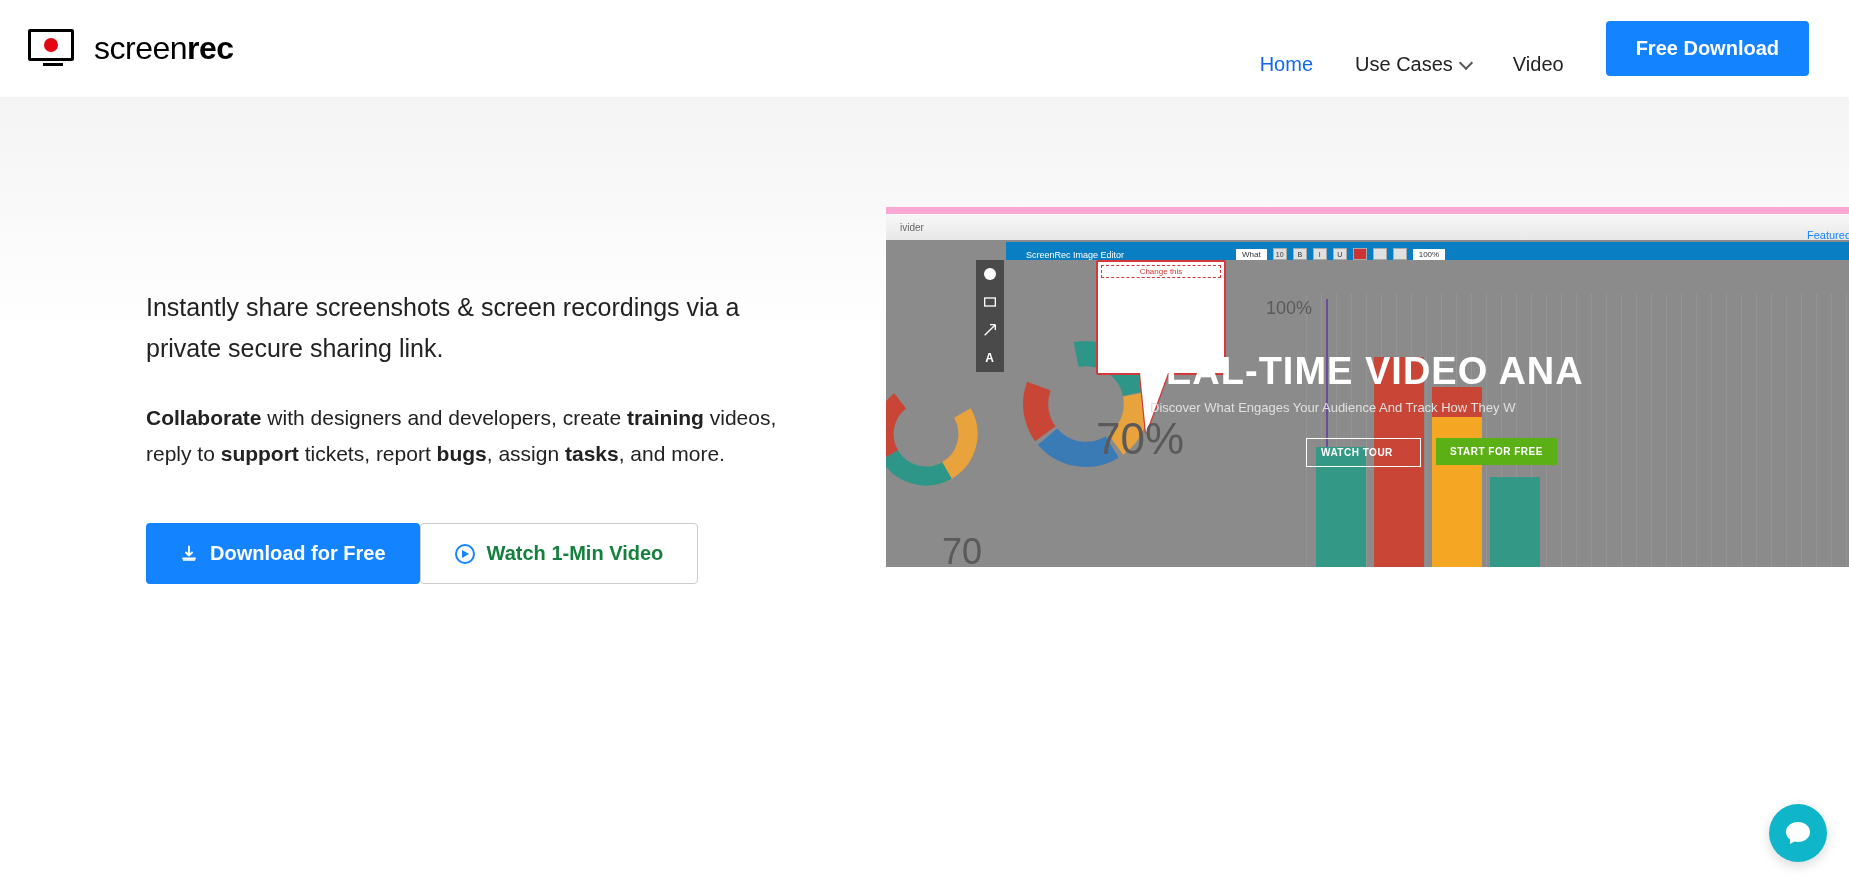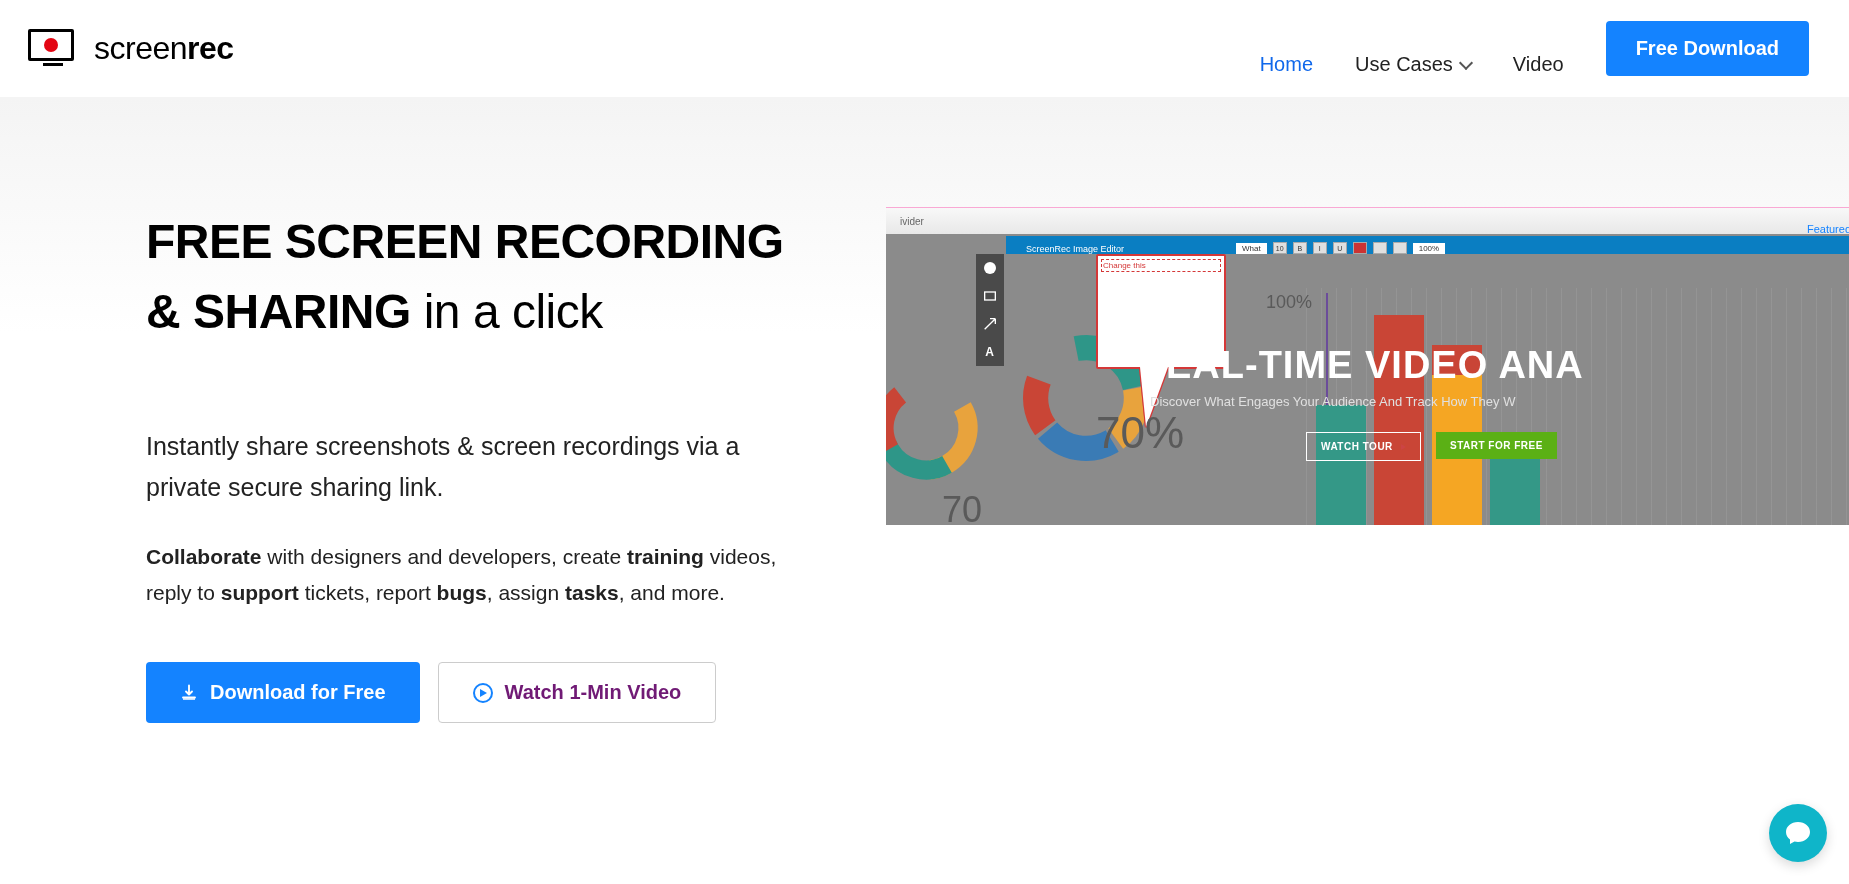--- a/index.html
+++ b/index.html
@@ -24,42 +24,42 @@
     
     .hero-bg { position: absolute; top: 97px; left: 0; right: 0; bottom: 0; background: linear-gradient(180deg, #f4f4f4 0%, #fff 30%); }
     .hero { position: relative; display: flex; padding: 110px 0 0 146px; gap: 80px; }
     .hero-left { width: 660px; flex-shrink: 0; }
     .hero-title { font-size: 48px; font-weight: 900; line-height: 1.45; color: #000; letter-spacing: -0.5px; }
     .hero-title .regular { font-weight: 500; }
     .hero-subtitle { font-size: 25px; color: #222; line-height: 1.65; margin-top: 80px; }
     .hero-body { font-size: 21px; color: #222; line-height: 1.75; margin-top: 30px; }
     .hero-body b { font-weight: 700; }
     
-    .hero-buttons { display: flex; gap: 18px; margin-top: 50px; }
+    .hero-buttons { display: flex; margin-top: 50px; }
     .btn { display: inline-flex; align-items: center; justify-content: center; gap: 12px; padding: 18px 34px; font-size: 20px; font-weight: 700; border-radius: 4px; cursor: pointer; }
     .btn-primary { background: #1483ff; color: #fff; border: none; }
-    .btn-secondary { background: #fff; color: #701a75; border: 1px solid #ccc; }
+    .btn-secondary { background: #fff; color: #15803d; border: 1px solid #ccc; }
     .download-icon { width: 18px; height: 18px; }
     .play-icon-circle { width: 20px; height: 20px; border: 2px solid #1483ff; border-radius: 50%; display: flex; align-items: center; justify-content: center; }
     .play-triangle { width: 0; height: 0; border-left: 7px solid #1483ff; border-top: 4px solid transparent; border-bottom: 4px solid transparent; margin-left: 2px; }
     
     
     .hero-right { flex: 1; position: relative; margin-top: 0; }
-    .preview { position: absolute; left: 0; right: 0; top: 0; height: 318px; background: #8b8b8b; overflow: hidden; border-top: 1px solid #f9a8d4; }
+    .preview { position: absolute; left: 0; right: 0; top: 0; height: 360px; background: #8b8b8b; overflow: hidden; border-top: 7px solid #f9a8d4; }
     .preview-topbar { position: absolute; top: 0; left: 0; right: 0; height: 26px; background: linear-gradient(180deg, #f8f8f8, #e8e8e8); display: flex; align-items: center; font-size: 10px; color: #666; padding-left: 14px; }
     .preview-editor-bar { position: absolute; top: 28px; left: 120px; right: 0; height: 18px; background: #0a7ec2; display: flex; align-items: flex-end; padding-left: 20px; gap: 6px; }
     .editor-title { color: #fff; font-size: 9px; }
     .editor-field { background: #fff; font-size: 8px; padding: 1px 6px; color: #333; }
     .editor-btn { width: 14px; height: 12px; background: #e0e0e0; border: 1px solid #aaa; font-size: 7px; display: flex; align-items: center; justify-content: center; color: #333; }
     
     .preview-sidebar { position: absolute; top: 46px; left: 90px; width: 28px; background: #4a4a4a; padding: 6px 0; display: flex; flex-direction: column; align-items: center; gap: 12px; }
     .sidebar-icon { width: 16px; height: 16px; color: #fff; }
     
     .callout-box { position: absolute; top: 46px; left: 210px; width: 130px; height: 115px; background: #fff; border: 2px solid #d43838; border-radius: 2px; }
-    .callout-label { position: absolute; top: 3px; left: 3px; right: 3px; border: 1px dashed #d43838; font-size: 8px; color: #d43838; text-align: left; padding: 1px; }
+    .callout-label { position: absolute; top: 3px; left: 3px; right: 3px; border: 1px dashed #d43838; font-size: 8px; color: #d43838; text-align: center; padding: 1px; }
     .callout-pointer { position: absolute; bottom: -60px; left: 42px; width: 0; height: 0; border-top: 60px solid #fff; border-left: 6px solid transparent; border-right: 22px solid transparent; filter: drop-shadow(1px 0 0 #d43838) drop-shadow(-1px 0 0 #d43838) drop-shadow(0 1px 0 #d43838); }
     
     .big-text-70 { position: absolute; top: 200px; left: 210px; font-size: 44px; font-weight: 400; color: #5a5a5a; }
     .small-text-100 { position: absolute; top: 84px; left: 380px; font-size: 18px; color: #5a5a5a; }
     .small-text-70b { position: absolute; bottom: -6px; left: 56px; font-size: 36px; color: #5a5a5a; }
     
     .headline-overlay { position: absolute; top: 136px; left: 280px; font-size: 38px; font-weight: 900; color: #fff; letter-spacing: 1px; white-space: nowrap; }
     .subhead-overlay { position: absolute; top: 186px; left: 264px; font-size: 13px; color: #e0e0e0; white-space: nowrap; text-align: center; }
     
     .overlay-btn { position: absolute; font-size: 10px; font-weight: 700; padding: 8px 14px; letter-spacing: 0.5px; }
@@ -111,24 +111,20 @@
     </div>
     <div class="nav-item">Video</div>
     <button class="download-btn">Free Download</button>
   </div>
 </div>
 
 <div class="hero-bg"></div>
 
 <div class="hero">
   <div class="hero-left">
-    <h1 class="hero-title">
-      <span>FREE SCREEN RECORDING</span><br>
-      <span>&amp; SHARING</span><span class="regular"> in a click</span>
-    </h1>
     <p class="hero-subtitle">Instantly share screenshots &amp; screen recordings via a private secure sharing link.</p>
     <p class="hero-body">
       <b>Collaborate</b><span> with designers and developers, create </span><b>training</b><span> videos, reply to </span><b>support</b><span> tickets, report </span><b>bugs</b><span>, assign </span><b>tasks</b><span>, and more.</span>
     </p>
     <div class="hero-buttons">
       <button class="btn btn-primary">
         <svg class="download-icon" viewBox="0 0 24 24" fill="#fff">
             <path d="M12 2v12m0 0l-4-4m4 4l4-4M4 18h16" stroke="#fff" stroke-width="2.5" fill="none" stroke-linecap="round"></path>
             <rect x="4" y="19" width="16" height="2" fill="#fff"></rect>
           </svg>

